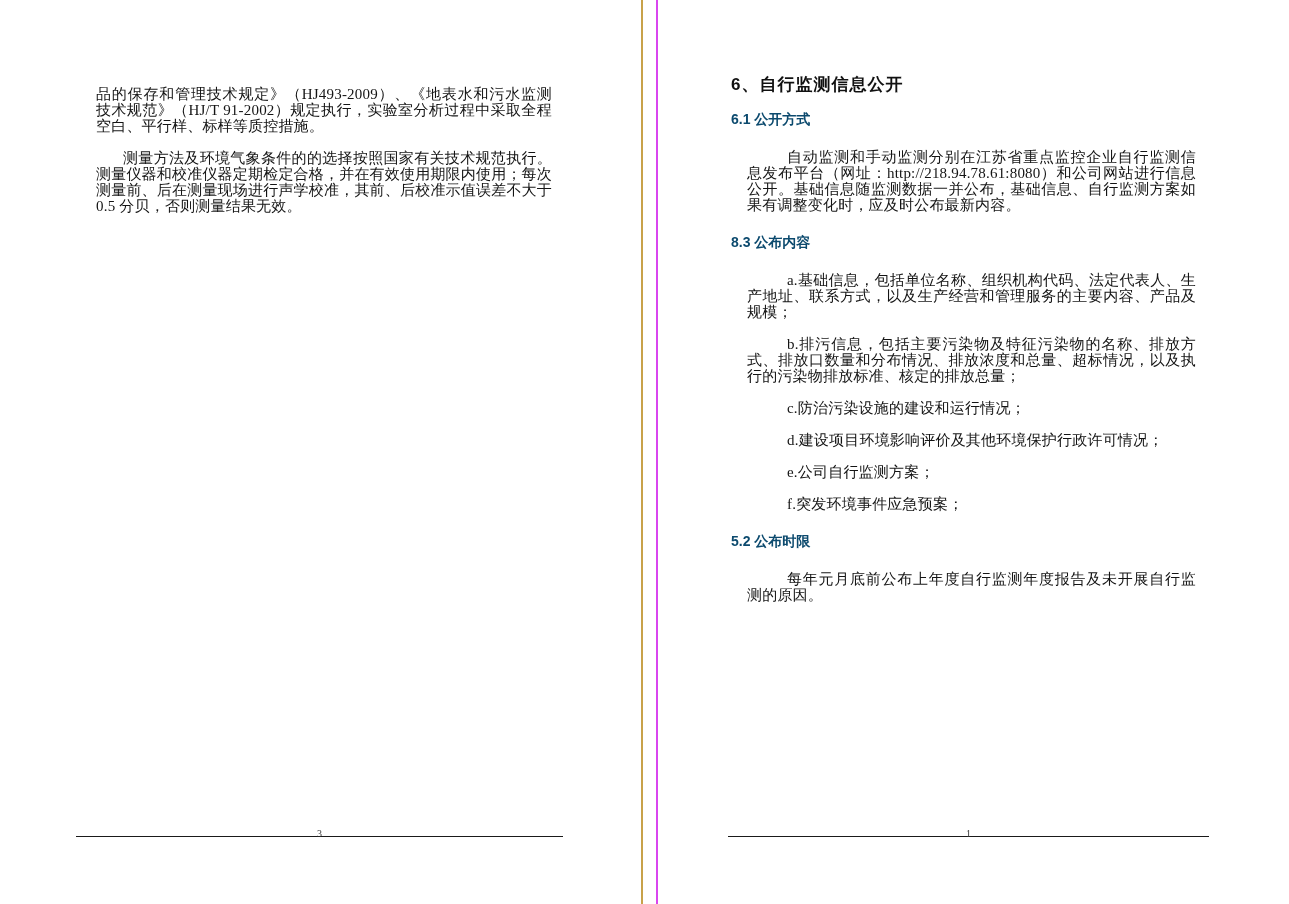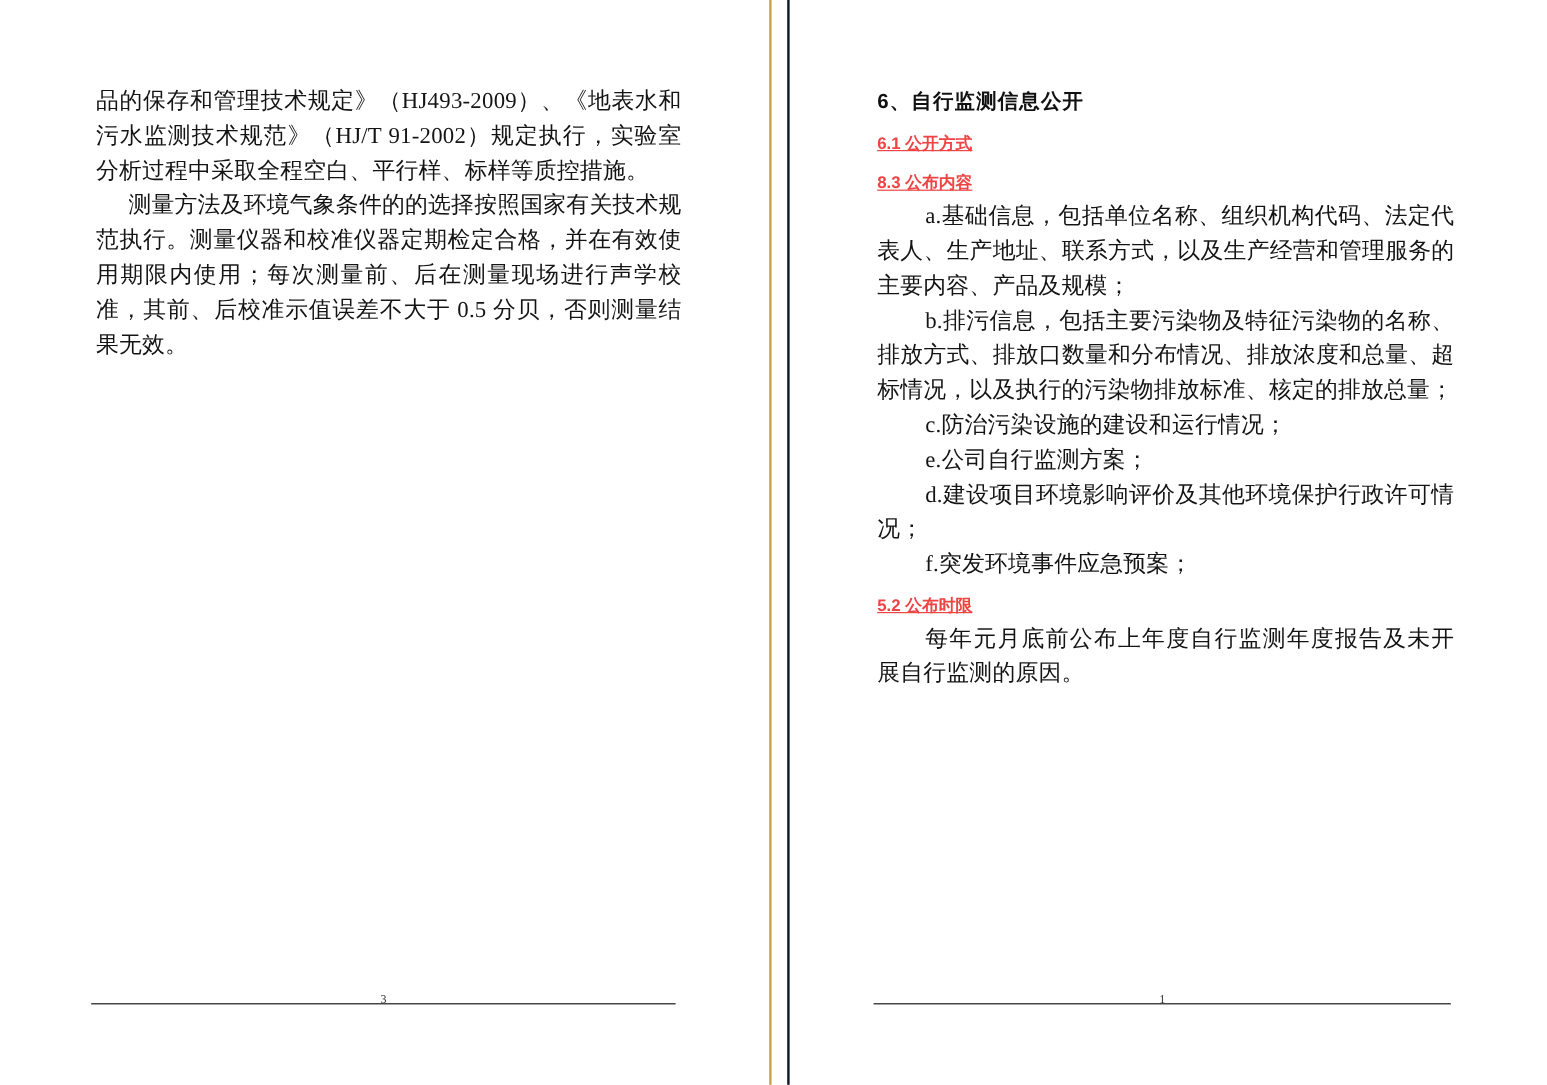--- a/index.html
+++ b/index.html
@@ -28,21 +28,21 @@
   .page-left {
     width: 643px;
     border-right: 2px solid #c8a24a;
   }
   .page-gap {
     width: 13px;
     background: #ffffff;
   }
   .page-right {
     width: 631px;
-    border-left: 2px solid #0f172a;
+    border-left: 2px solid #d946ef;
     padding-left: 16px;
   }
   .page-inner {
     position: absolute;
     left: 0;
     right: 0;
     top: 0;
     bottom: 0;
   }
   .body-left {
@@ -51,23 +51,23 @@
     top: 70px;
     width: 488px;
   }
   .body-right {
     position: absolute;
     left: 73px;
     top: 72px;
     width: 481px;
   }
   p {
-    margin: 0;
-    font-size: 19px;
-    line-height: 29px;
+    margin: 16px;
+    font-size: 15px;
+    line-height: 16px;
     color: #141414;
     text-align: justify;
     letter-spacing: 0.2px;
   }
   .indent {
     text-indent: 27px;
   }
   .indent2 {
     text-indent: 40px;
   }
@@ -78,23 +78,22 @@
     line-height: 26px;
     color: #111111;
     font-family: "Liberation Sans", sans-serif;
     letter-spacing: 1px;
   }
   h3.subsec {
     margin: 6px 0 0 0;
     font-size: 14px;
     font-weight: bold;
     line-height: 27px;
-    color: #ef4444;
+    color: #0c4a6e;
     font-family: "Liberation Sans", sans-serif;
-    text-decoration: underline;
   }
   .footer-rule {
     position: absolute;
     height: 0;
     border-top: 1px solid #1a1a1a;
   }
   .footer-rule-left {
     left: 76px;
     width: 487px;
     top: 836px;
@@ -138,27 +137,28 @@
 
   <div class="page-gap"></div>
 
   <div class="page page-right">
     <div class="page-inner">
       <div class="body-right">
 
         <h2 class="sec">6、自行监测信息公开</h2>
 
         <h3 class="subsec">6.1 公开方式</h3>
+        <p class="indent2">自动监测和手动监测分别在江苏省重点监控企业自行监测信息发布平台（网址：http://218.94.78.61:8080）和公司网站进行信息公开。基础信息随监测数据一并公布，基础信息、自行监测方案如果有调整变化时，应及时公布最新内容。</p>
 
         <h3 class="subsec">8.3 公布内容</h3>
         <p class="indent2">a.基础信息，包括单位名称、组织机构代码、法定代表人、生产地址、联系方式，以及生产经营和管理服务的主要内容、产品及规模；</p>
         <p class="indent2">b.排污信息，包括主要污染物及特征污染物的名称、排放方式、排放口数量和分布情况、排放浓度和总量、超标情况，以及执行的污染物排放标准、核定的排放总量；</p>
         <p class="indent2">c.防治污染设施的建设和运行情况；</p>
+        <p class="indent2">d.建设项目环境影响评价及其他环境保护行政许可情况；</p>
         <p class="indent2">e.公司自行监测方案；</p>
-        <p class="indent2">d.建设项目环境影响评价及其他环境保护行政许可情况；</p>
         <p class="indent2">f.突发环境事件应急预案；</p>
 
         <h3 class="subsec">5.2 公布时限</h3>
         <p class="indent2">每年元月底前公布上年度自行监测年度报告及未开展自行监测的原因。</p>
 
       </div>
       <div class="footer-rule footer-rule-right"></div>
       <div class="page-number page-number-right">1</div>
     </div>
   </div>

